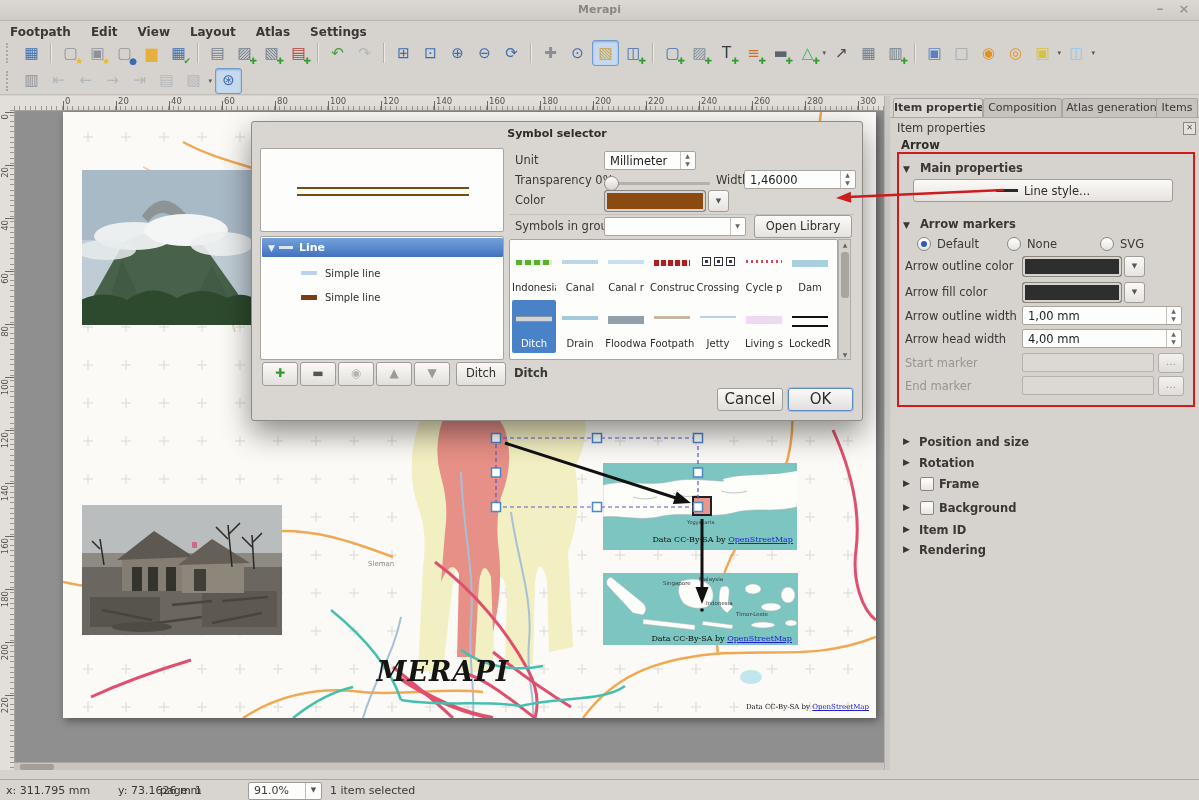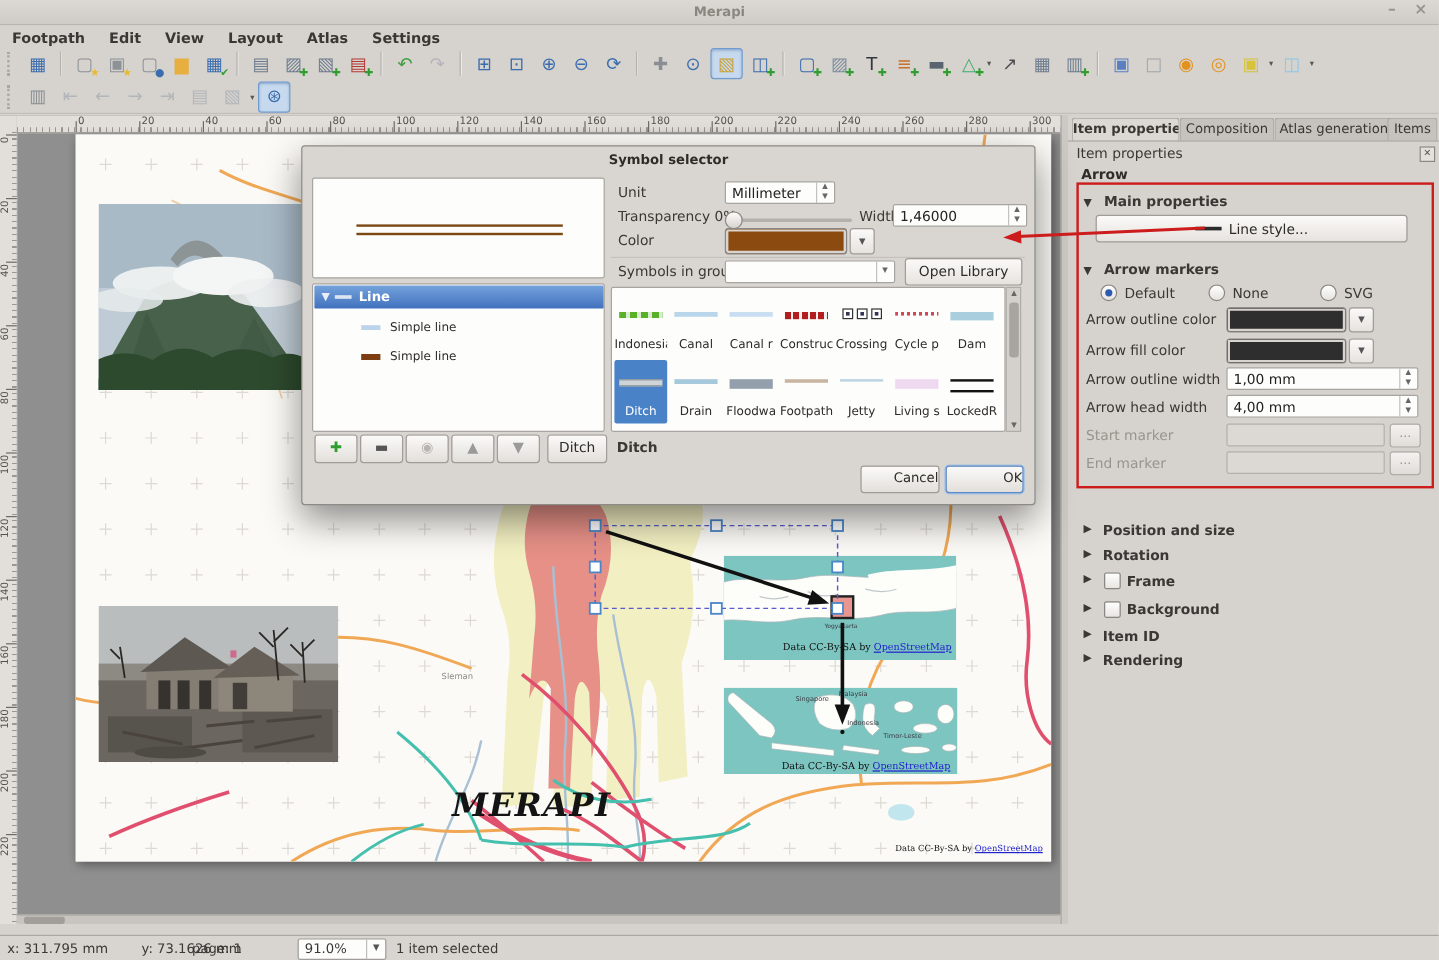--- a/index.html
+++ b/index.html
@@ -136,21 +136,21 @@
   .sym-cell{position:absolute;width:44px;height:53px;border-radius:2px}
   .sym-cell.selected{background:#4a82c8}
   .sym-cell.selected .sym-label{color:#fff}
   .sym-swatch{position:absolute;left:4px;right:4px;top:16px}
   .sym-label{position:absolute;left:0;bottom:4px;width:100%;text-align:center;font-size:10px;color:#2e2c28;
              white-space:nowrap;overflow:hidden}
   .cr-sq{position:absolute;top:-3px;width:7px;height:7px;border:1px solid #333;background:#fff}
   .cr-dot{position:absolute;left:2px;top:2px;width:3px;height:3px;background:#335}
   #ditch-caption{position:absolute;left:262px;top:244px;font-size:11.5px;font-weight:bold;color:#3a3834}
   .dlg-btn{position:absolute;top:266px;height:21px;border:1px solid #a09c98;border-radius:3px;
-           background:linear-gradient(#fbfaf8,#e2dfdb);text-align:right;line-height:20px;font-size:11px}
+           background:linear-gradient(#fbfaf8,#e2dfdb);text-align:center;line-height:20px;font-size:15px}
   #cancel-btn{left:465px;width:64px}
   #ok-btn{left:536px;width:63px;border-color:#5a8ac8;box-shadow:0 0 0 1px #9ec0e8}
   
   #statusbar{left:0;top:779px;width:1199px;height:21px;background:#d8d4d0;border-top:1px solid #aaa6a2;font-size:11px;color:#3a3834}
   .sb-item{position:absolute;top:4px;white-space:nowrap}
   #zoom-combo{position:absolute;left:248px;top:2px;width:72px;height:16px;background:#fdfdfb;border:1px solid #a09c98;border-radius:2px}
   #zoom-combo .val{position:absolute;left:5px;top:1px;font-size:11px}
   #zoom-combo .dd{position:absolute;right:0;top:0;width:15px;height:100%;border-left:1px solid #c0bcb8;font-size:7px;color:#555;text-align:center;line-height:15px}
   #annotation-svg{left:0;top:0;width:1199px;height:800px;pointer-events:none;z-index:50}
 </style>

